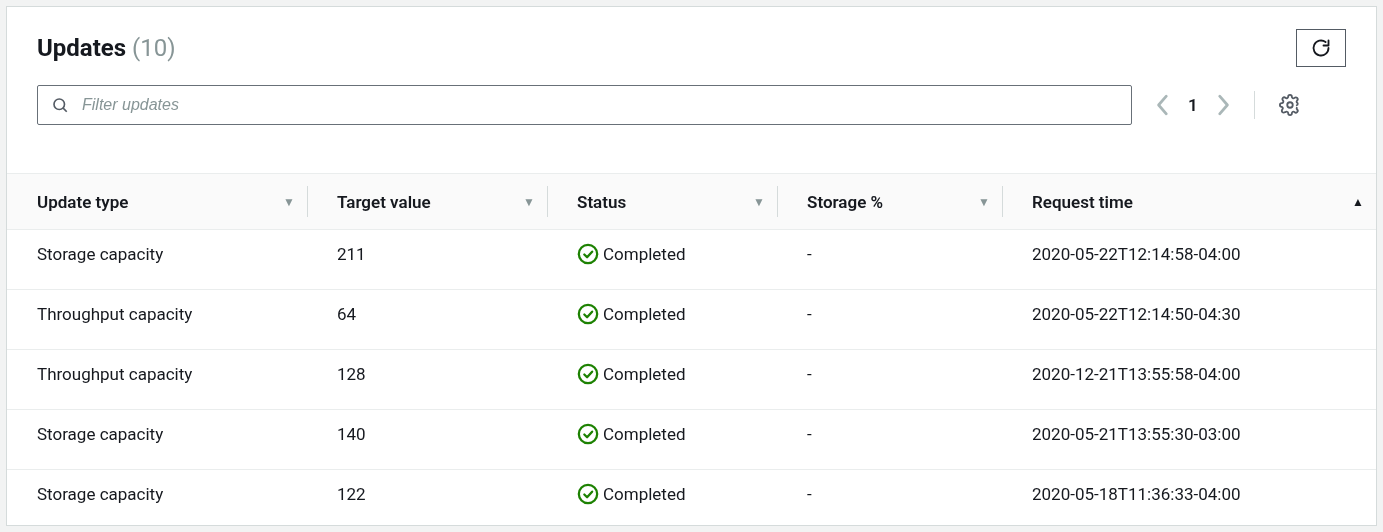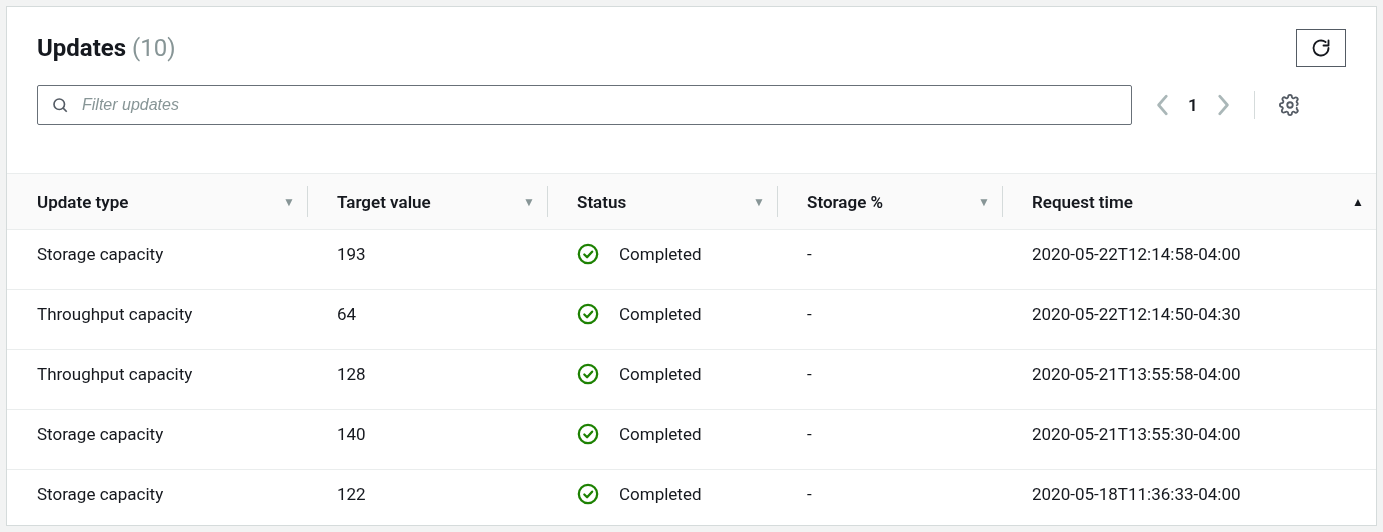--- a/index.html
+++ b/index.html
@@ -153,21 +153,21 @@
     height: 60px;
     padding: 0 12px 12px 30px;
     vertical-align: middle;
   }
   tbody tr:last-child td {
     border-bottom: none;
   }
   .status-cell {
     display: flex;
     align-items: center;
-    gap: 20px;
+    gap: 4px;
   }
   .status-icon {
     color: #1d8102;
     display: flex;
     align-items: center;
   }
   svg { display: block; }
 </style>
 </head>
 <body>
@@ -264,21 +264,21 @@
           <div class="th-inner">
             <span>Request time</span>
             <span class="sort-tri active">▲</span>
           </div>
         </th>
       </tr>
     </thead>
     <tbody id="tbody">
     <tr>
           <td>Storage capacity</td>
-          <td>193</td>
+          <td>211</td>
           <td>
             <div class="status-cell">
               <span class="status-icon">
                 <svg width="22" height="22" viewBox="0 0 24 24" fill="none" stroke="#1d8102" stroke-width="2.5" stroke-linecap="round" stroke-linejoin="round">
                   <circle cx="12" cy="12" r="10"></circle>
                   <polyline points="8 12.5 11 15.5 16.5 9.5"></polyline>
                 </svg>
               </span>
               <span>Completed</span>
             </div>
@@ -311,38 +311,38 @@
               <span class="status-icon">
                 <svg width="22" height="22" viewBox="0 0 24 24" fill="none" stroke="#1d8102" stroke-width="2.5" stroke-linecap="round" stroke-linejoin="round">
                   <circle cx="12" cy="12" r="10"></circle>
                   <polyline points="8 12.5 11 15.5 16.5 9.5"></polyline>
                 </svg>
               </span>
               <span>Completed</span>
             </div>
           </td>
           <td>-</td>
-          <td>2020-05-21T13:55:58-04:00</td>
+          <td>2020-12-21T13:55:58-04:00</td>
         </tr>
         <tr>
           <td>Storage capacity</td>
           <td>140</td>
           <td>
             <div class="status-cell">
               <span class="status-icon">
                 <svg width="22" height="22" viewBox="0 0 24 24" fill="none" stroke="#1d8102" stroke-width="2.5" stroke-linecap="round" stroke-linejoin="round">
                   <circle cx="12" cy="12" r="10"></circle>
                   <polyline points="8 12.5 11 15.5 16.5 9.5"></polyline>
                 </svg>
               </span>
               <span>Completed</span>
             </div>
           </td>
           <td>-</td>
-          <td>2020-05-21T13:55:30-04:00</td>
+          <td>2020-05-21T13:55:30-03:00</td>
         </tr>
         <tr>
           <td>Storage capacity</td>
           <td>122</td>
           <td>
             <div class="status-cell">
               <span class="status-icon">
                 <svg width="22" height="22" viewBox="0 0 24 24" fill="none" stroke="#1d8102" stroke-width="2.5" stroke-linecap="round" stroke-linejoin="round">
                   <circle cx="12" cy="12" r="10"></circle>
                   <polyline points="8 12.5 11 15.5 16.5 9.5"></polyline>

